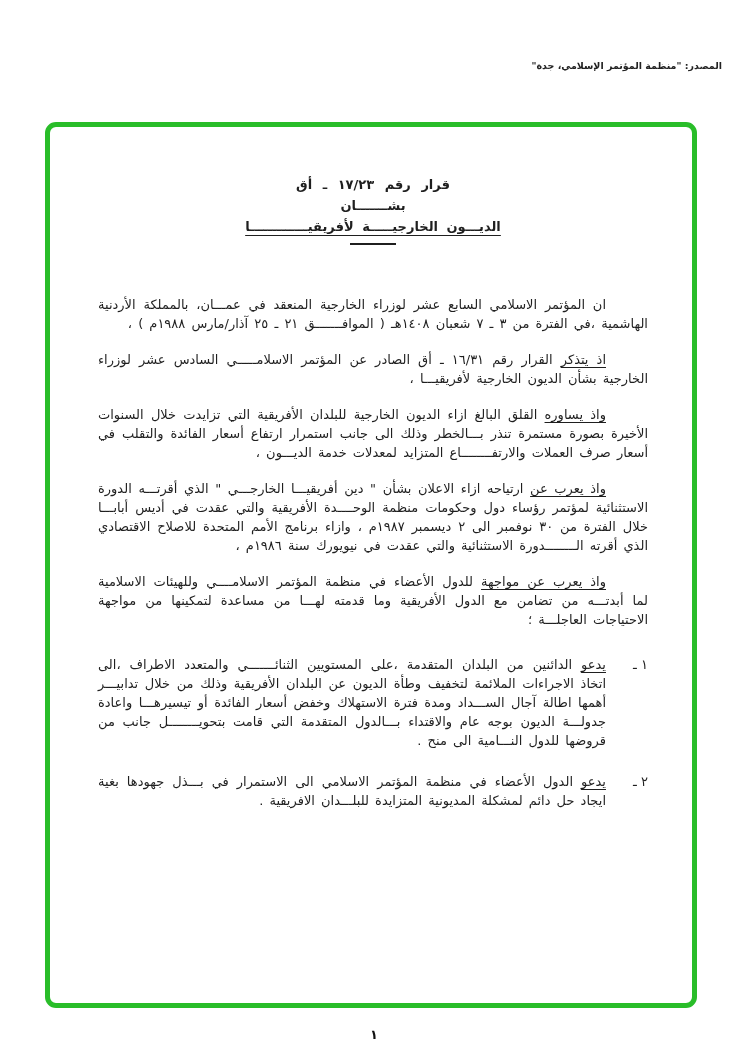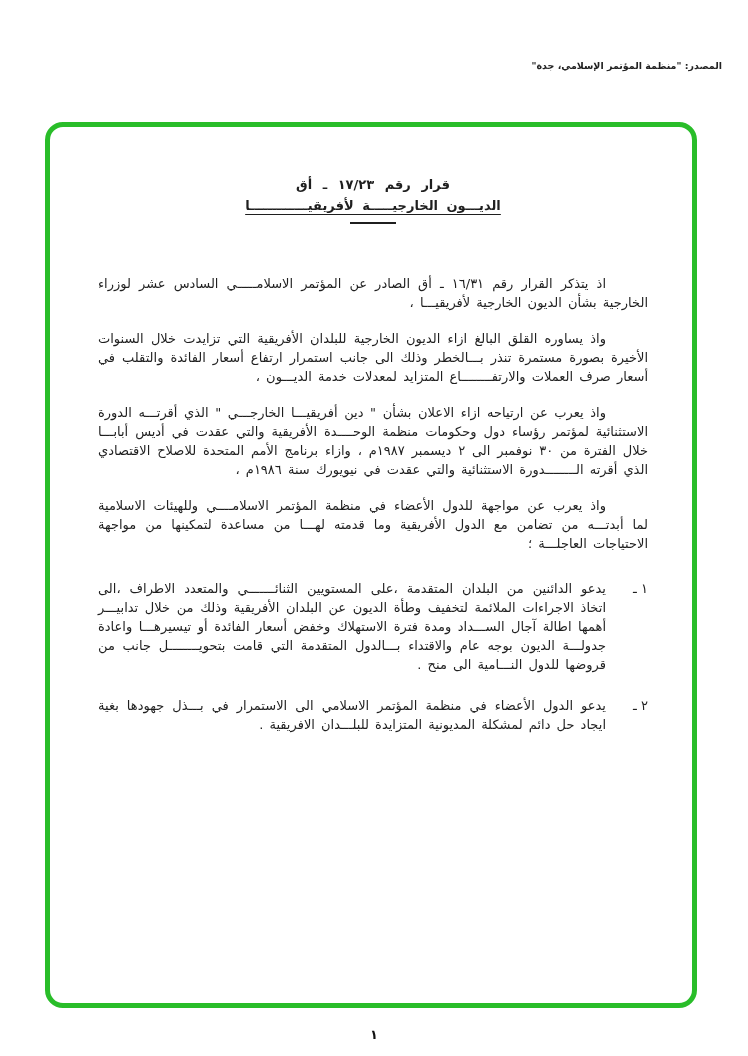--- a/index.html
+++ b/index.html
@@ -33,21 +33,21 @@
     font-size: 9.5px;
     font-weight: bold;
     color: #222;
   }
   
   .green-frame {
     position: absolute;
     left: 45px; top: 122px;
     width: 652px; height: 886px;
     border: 5px solid #29bd29;
-    border-radius: 18px;
+    border-radius: 11px;
     background: #ffffff;
   }
   .doc-body {
     position: absolute;
     inset: 0;
     padding: 48px 44px 0 48px;
     font-size: 13px;
     line-height: 19px;
     color: #1f1f1f;
   }
@@ -70,20 +70,21 @@
     margin: 7px auto 0 auto;
   }
   
   .para {
     text-align: justify;
     margin-bottom: 17px;
     word-spacing: 2px;
   }
   .para.indent { text-indent: 42px; }
   .lead {
+    text-decoration: underline;
     text-underline-offset: 3px;
   }
   
   .items { margin-top: 26px; }
   .item {
     display: flex;
     gap: 16px;
     margin-bottom: 22px;
   }
   .item .num {
@@ -113,24 +114,28 @@
 
   <header class="doc-header">
     <div class="h2">المصدر:  "منظمة المؤتمر الإسلامي، جدة"</div>
   </header>
 
   <div class="green-frame">
     <div class="doc-body">
 
       <div class="title-block">
         <div class="t1">قرار رقم ١٧/٢٣ ـ أق</div>
+        <div class="t2">بشـــــــان</div>
         <div class="t3">الديـــون الخارجيـــــة لأفريقيـــــــــــــا</div>
         <div class="title-flourish"></div>
       </div>
 
+      <p class="para indent">
+        <span class="lead"></span><span>ان المؤتمر الاسلامي السابع عشر لوزراء الخارجية المنعقد في عمـــان، بالمملكة الأردنية الهاشمية ،في الفترة من ٣ ـ ٧ شعبان ١٤٠٨هـ ( الموافـــــــق ٢١ ـ ٢٥ آذار/مارس ١٩٨٨م ) ،</span>
+      </p>
 
       <p class="para indent">
         <span class="lead">اذ يتذكر</span><span> القرار رقم ١٦/٣١ ـ أق الصادر عن المؤتمر الاسلامـــــي السادس عشر لوزراء الخارجية بشأن الديون الخارجية لأفريقيـــا ،</span>
       </p>
 
       <p class="para indent">
         <span class="lead">واذ يساوره</span><span> القلق البالغ ازاء الديون الخارجية للبلدان الأفريقية التي تزايدت خلال السنوات الأخيرة بصورة مستمرة تنذر بـــالخطر وذلك الى جانب استمرار ارتفاع أسعار الفائدة والتقلب في أسعار صرف العملات والارتفــــــــاع المتزايد لمعدلات خدمة الديـــون ،</span>
       </p>
 
       <p class="para indent">

